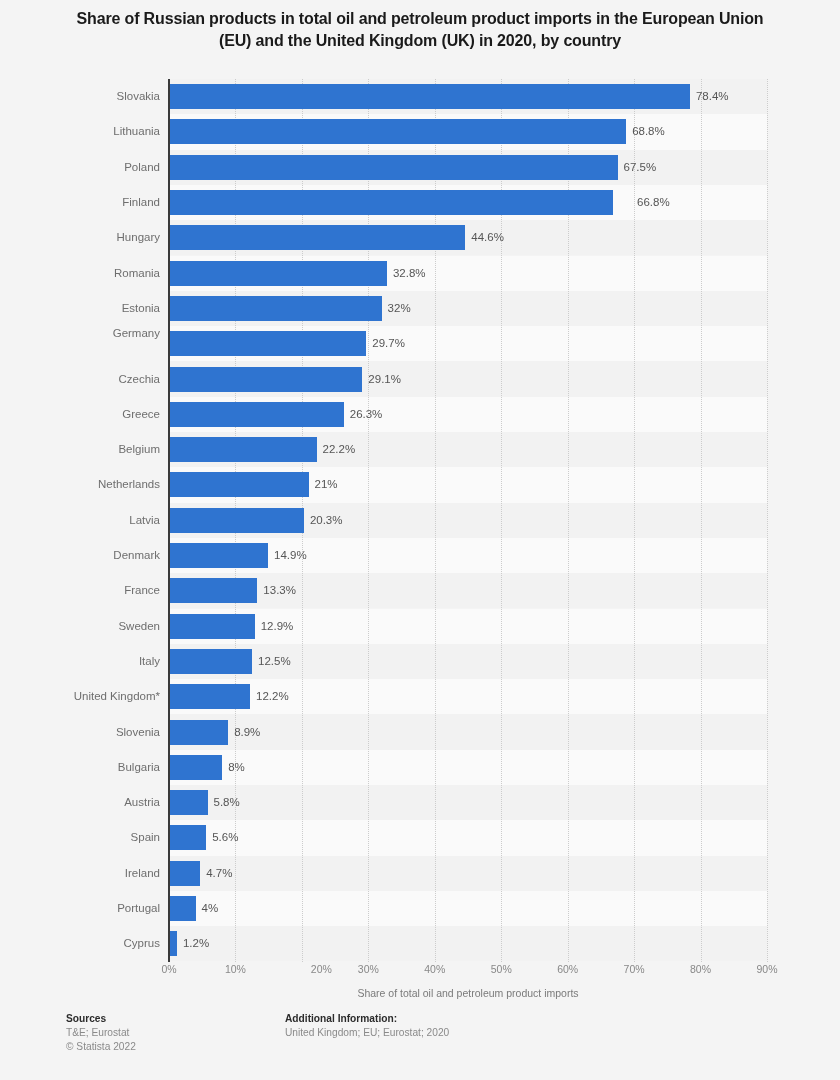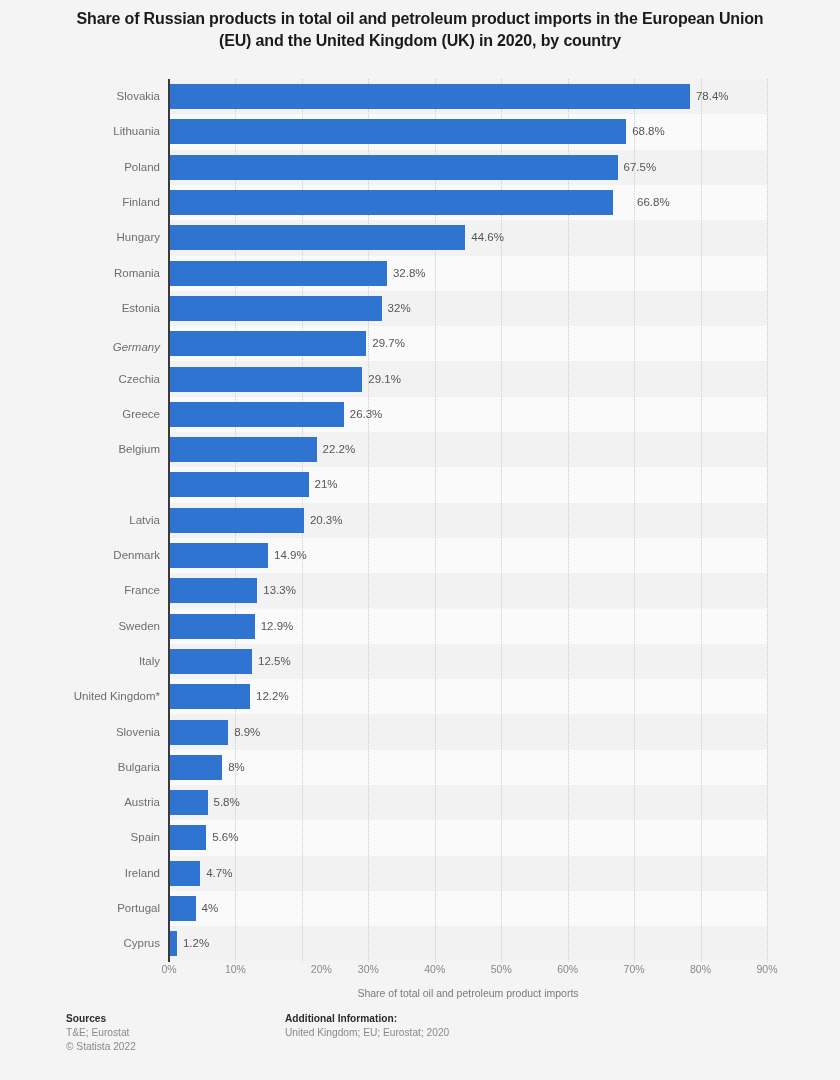--- a/index.html
+++ b/index.html
@@ -170,24 +170,25 @@
   <div id="title">Share of Russian products in total oil and petroleum product imports in the European Union (EU) and the United Kingdom (UK) in 2020, by country</div>
 
   <div id="ylabels">
       <div class="clabel" style="top: 5.15px;">Slovakia</div>
       <div class="clabel" style="top: 40.45px;">Lithuania</div>
       <div class="clabel" style="top: 75.75px;">Poland</div>
       <div class="clabel" style="top: 111.05px;">Finland</div>
       <div class="clabel" style="top: 146.35px;">Hungary</div>
       <div class="clabel" style="top: 216.95px;">Estonia</div>
       <div class="clabel" style="top: 181.65px;">Romania</div>
-      <div class="clabel" style="top: 256px; font-style: italic;">Germany</div>
+      <div class="clabel" style="top: 242px;">Germany</div>
       <div class="clabel" style="top: 287.55px; text-align: right;">Czechia</div>
       <div class="clabel" style="top: 358.15px;">Belgium</div>
       <div class="clabel" style="top: 322.85px;">Greece</div>
+      <div class="clabel" style="top: 393.45px;">Netherlands</div>
       <div class="clabel" style="top: 428.75px;">Latvia</div>
       <div class="clabel" style="top: 464.05px;">Denmark</div>
       <div class="clabel" style="top: 499.35px;">France</div>
       <div class="clabel" style="top: 534.65px;">Sweden</div>
       <div class="clabel" style="top: 569.95px;">Italy</div>
       <div class="clabel" style="top: 605.25px;">United Kingdom*</div>
       <div class="clabel" style="top: 640.55px;">Slovenia</div>
       <div class="clabel" style="top: 675.85px;">Bulgaria</div>
       <div class="clabel" style="top: 711.15px;">Austria</div>
       <div class="clabel" style="top: 746.45px;">Spain</div>

